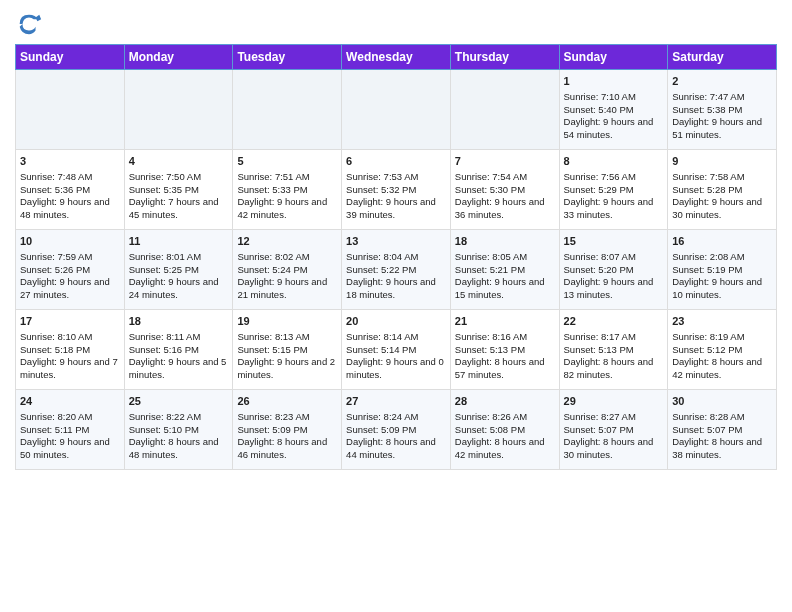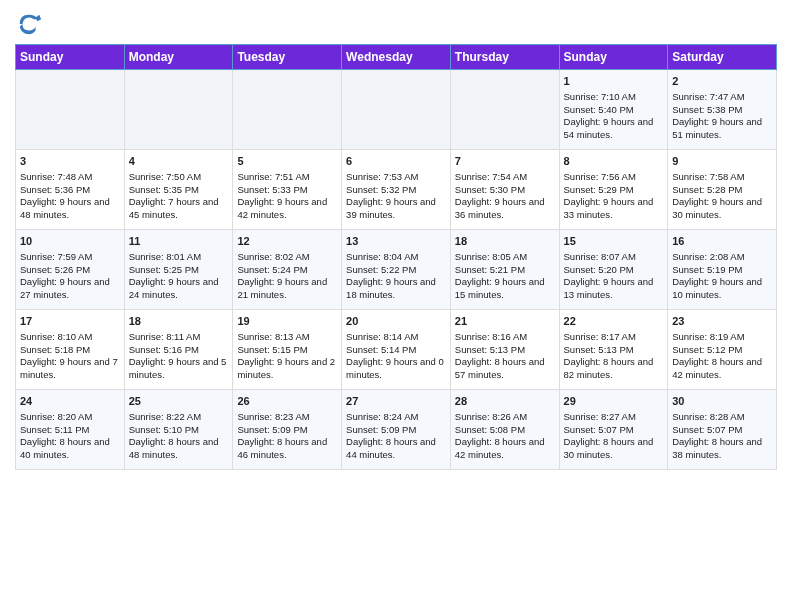--- a/index.html
+++ b/index.html
@@ -277,21 +277,21 @@
             <div>Sunrise: 8:19 AM</div>
             <div>Sunset: 5:12 PM</div>
             <div>Daylight: 8 hours and 42 minutes.</div>
           </td>
         </tr>
         <tr>
           <td>
             <span class="day-num">24</span>
             <div>Sunrise: 8:20 AM</div>
             <div>Sunset: 5:11 PM</div>
-            <div>Daylight: 8 hours and 40 minutes.</div>
+            <div>Daylight: 9 hours and 50 minutes.</div>
           </td>
           <td>
             <span class="day-num">25</span>
             <div>Sunrise: 8:22 AM</div>
             <div>Sunset: 5:10 PM</div>
             <div>Daylight: 8 hours and 48 minutes.</div>
           </td>
           <td>
             <span class="day-num">26</span>
             <div>Sunrise: 8:23 AM</div>

